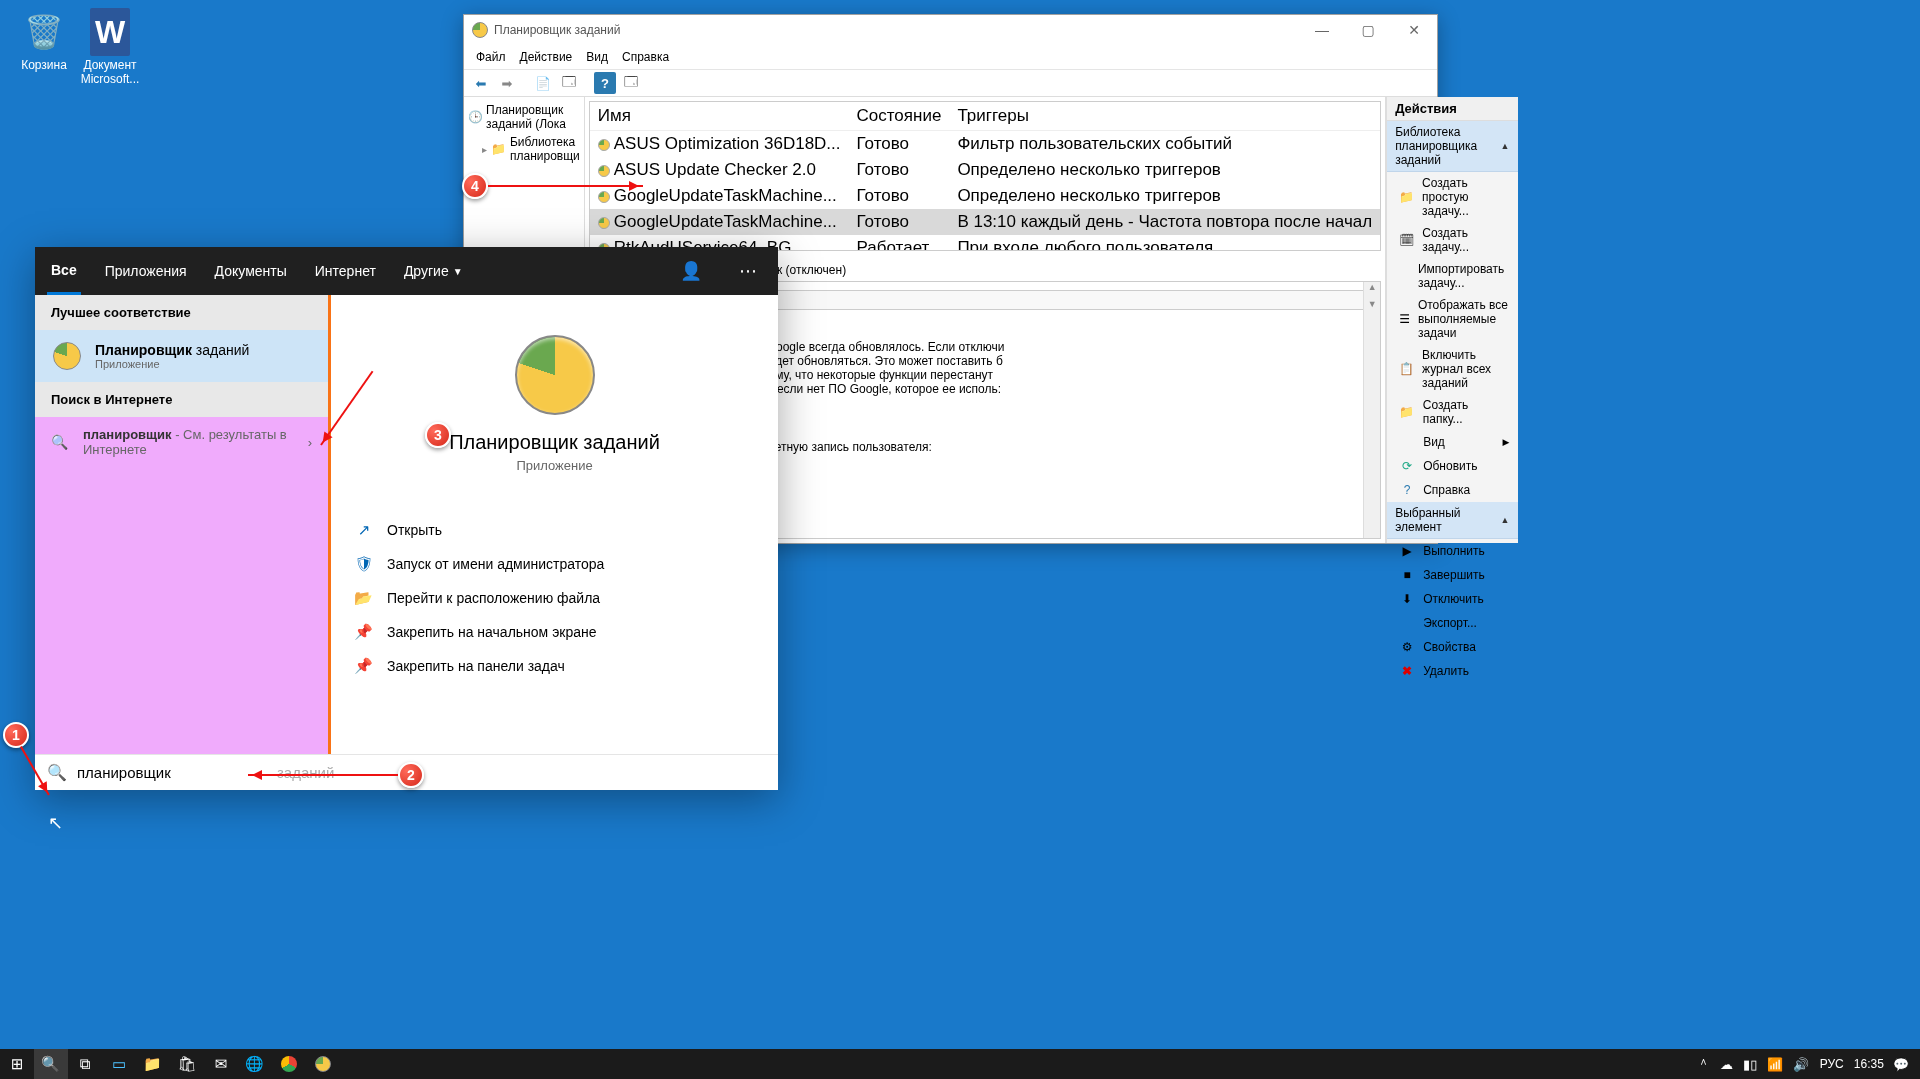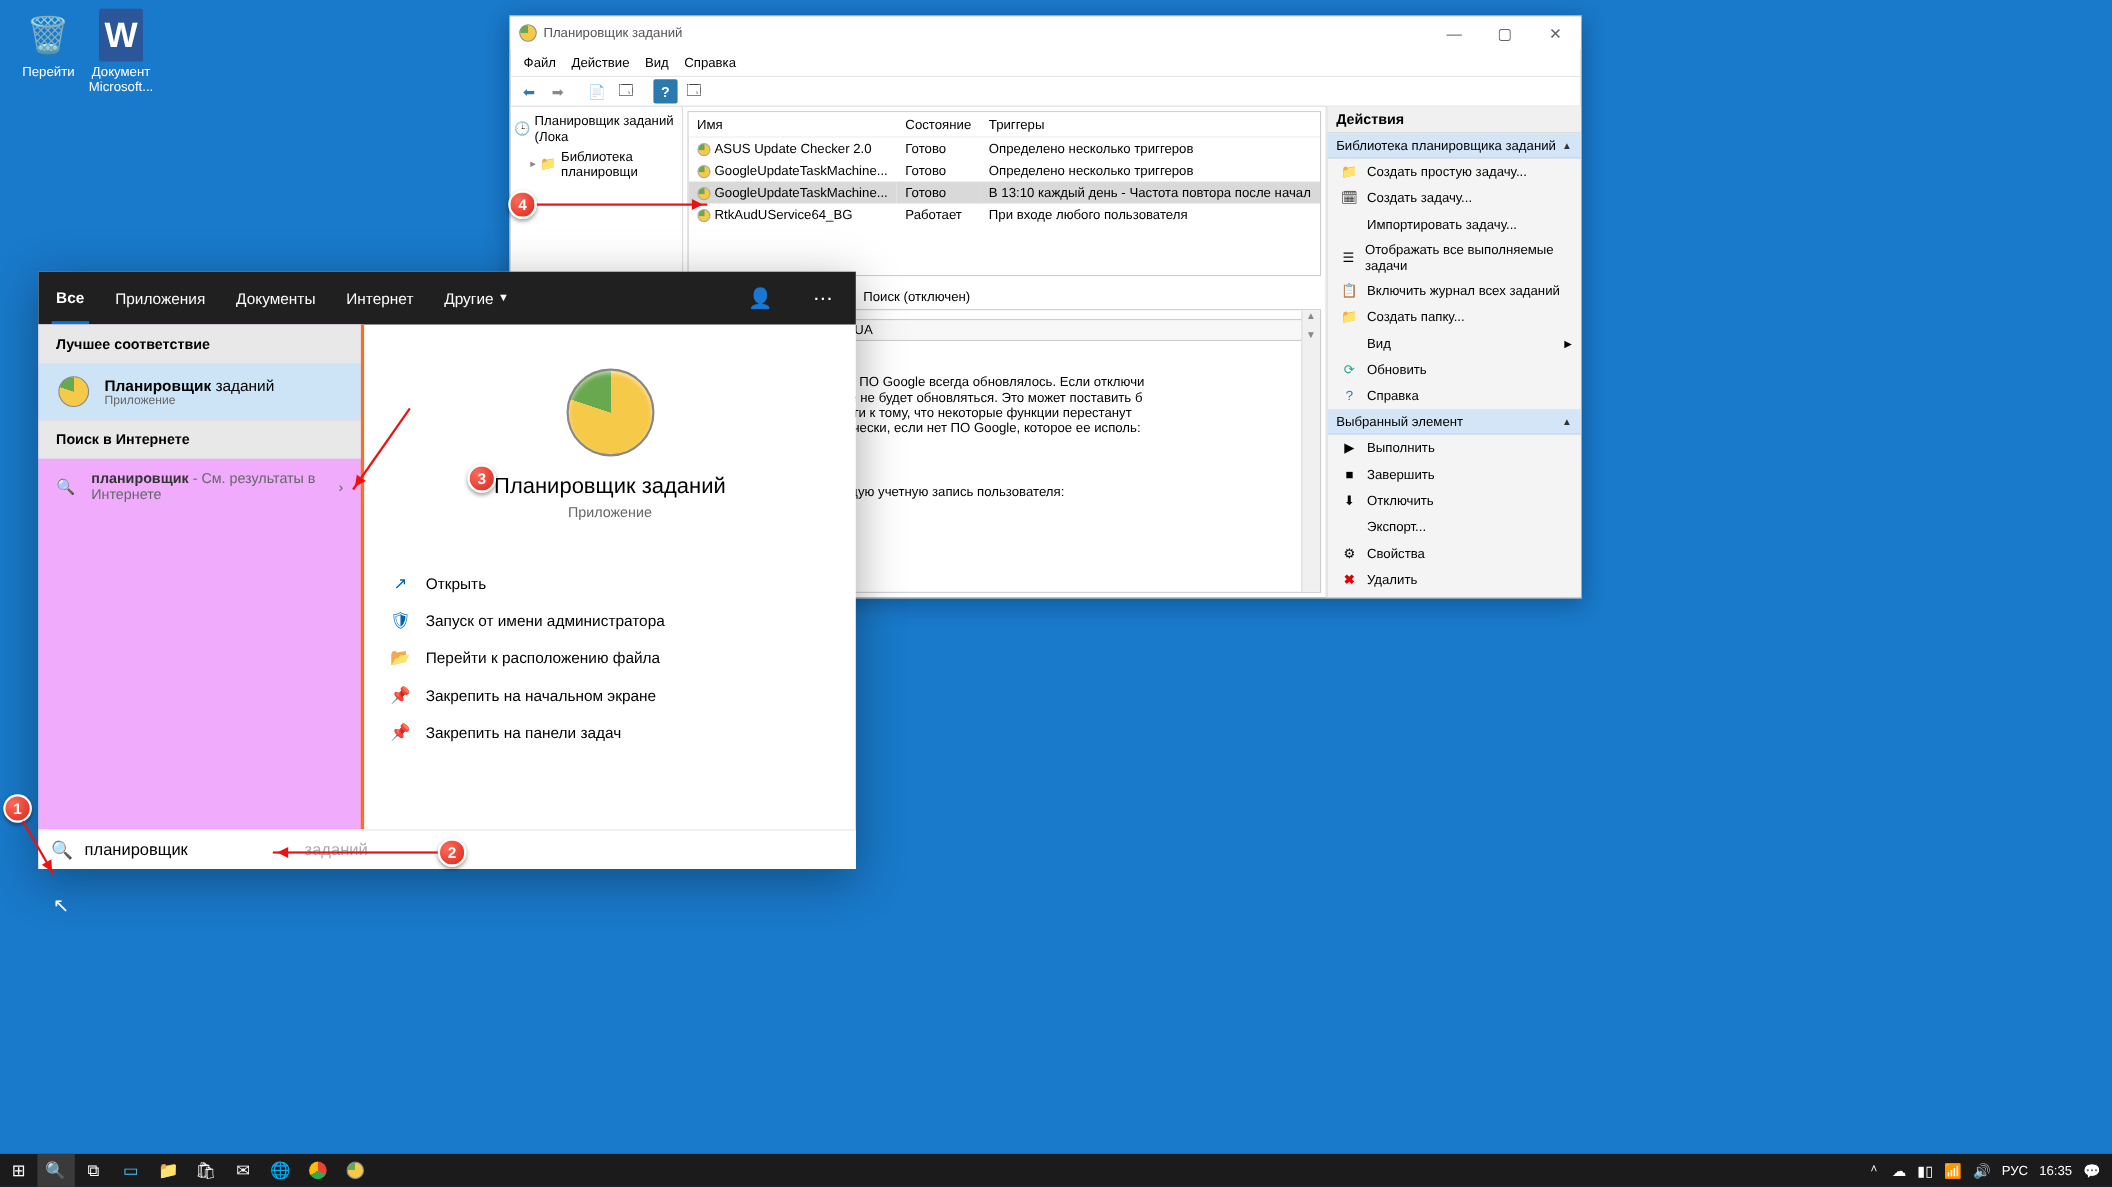--- a/index.html
+++ b/index.html
@@ -20,21 +20,21 @@
 .tswin .winbtns div { width:46px; height:30px; display:flex; align-items:center; justify-content:center; color:#666; font-size:14px; }
 .tswin .menubar { height:24px; display:flex; gap:14px; padding:0 12px; font-size:12px; color:#000; align-items:center; }
 .tswin .toolbar { height:28px; border-top:1px solid #e5e5e5; border-bottom:1px solid #ddd; display:flex; align-items:center; padding:0 6px; gap:4px; }
 .tswin .toolbar .tbtn { width:22px; height:22px; display:flex; align-items:center; justify-content:center; font-size:13px; }
 .tswin .content { display:flex; height:calc(100% - 82px); }
 .tswin .tree { width:175px; border-right:1px solid #ddd; padding:4px; font-size:12px; }
 .tswin .tree-row { display:flex; align-items:center; gap:4px; padding:2px 0; }
 .tswin .tree-ico { width:14px; height:14px; }
 .tswin .center { flex:1; display:flex; flex-direction:column; border-right:1px solid #ddd; }
 .tasklist { flex:0 0 150px; border:1px solid #ccc; margin:4px; overflow:hidden; }
-.tasklist table { width:100%; font-size:12px; border-collapse:collapse; }
+.tasklist table { width:100%; font-size:17px; border-collapse:collapse; }
 .tasklist th { text-align:left; background:#fff; padding:4px 8px; font-weight:400; border-bottom:1px solid #eee; }
 .tasklist td { padding:3px 8px; white-space:nowrap; }
 .tasklist tr.sel td { background:#d9d9d9; }
 .tasklist .tico { display:inline-block; width:12px; height:12px; border-radius:50%; background:conic-gradient(#f7c948 0 75%, #6aa84f 75% 100%); border:1px solid #aaa; margin-right:4px; vertical-align:middle; }
 .tabs { display:flex; border-bottom:1px solid #ccc; margin:4px 4px 0; font-size:12px; }
 .tabs .tab { padding:4px 10px; cursor:default; }
 .detail { flex:1; margin:0 4px 4px; border:1px solid #ccc; border-top:none; padding:8px; font-size:12px; overflow:hidden; position:relative; }
 .detail .scroll { position:absolute; right:0; top:0; bottom:0; width:17px; background:#f0f0f0; border-left:1px solid #ddd; }
 .detail .scroll .up,.detail .scroll .dn{height:17px; text-align:center; font-size:9px; color:#888;}
 .actions { width:260px; background:#f4f4f4; border-left:1px solid #ddd; font-size:12px; }
@@ -91,21 +91,21 @@
 .arrow-l { height:2px; background:#e11; position:relative; }
 .arrow-l::after{content:""; position:absolute; left:-1px; top:-4px; border:5px solid transparent; border-right:10px solid #e11;}
 .arrow-diag { position:absolute; width:2px; background:#e11; transform-origin:top left; }
 .arrow-diag::after{content:""; position:absolute; bottom:-2px; left:-4px; border:5px solid transparent; border-top:10px solid #e11;}
 </style>
 </head>
 <body>
 
 <div class="desktop-icon recycle">
   <div class="ico">🗑️</div>
-  <div>Перейти</div>
+  <div>Корзина</div>
 </div>
 <div class="desktop-icon word">
   <div class="ico">
       <div class="wordico">W</div>
     </div>
   <div>Документ Microsoft...</div>
 </div>
 
 <div class="tswin">
   <div class="titlebar">
@@ -147,20 +147,25 @@
     </div>
     <div class="center">
       <div class="tasklist">
         <table>
           <tbody>
               <tr>
             <th style="width:170px">Имя</th>
             <th style="width:70px">Состояние</th>
             <th>Триггеры</th>
           </tr>
+          <tr>
+                <td><span class="tico"></span><span>ASUS Optimization 36D18D...</span></td>
+                <td>Готово</td>
+                <td>Фильтр пользовательских событий</td>
+              </tr>
           <tr>
                 <td><span class="tico"></span><span>ASUS Update Checker 2.0</span></td>
                 <td>Готово</td>
                 <td>Определено несколько триггеров</td>
               </tr>
           <tr>
                 <td><span class="tico"></span><span>GoogleUpdateTaskMachine...</span></td>
                 <td>Готово</td>
                 <td>Определено несколько триггеров</td>
               </tr>

